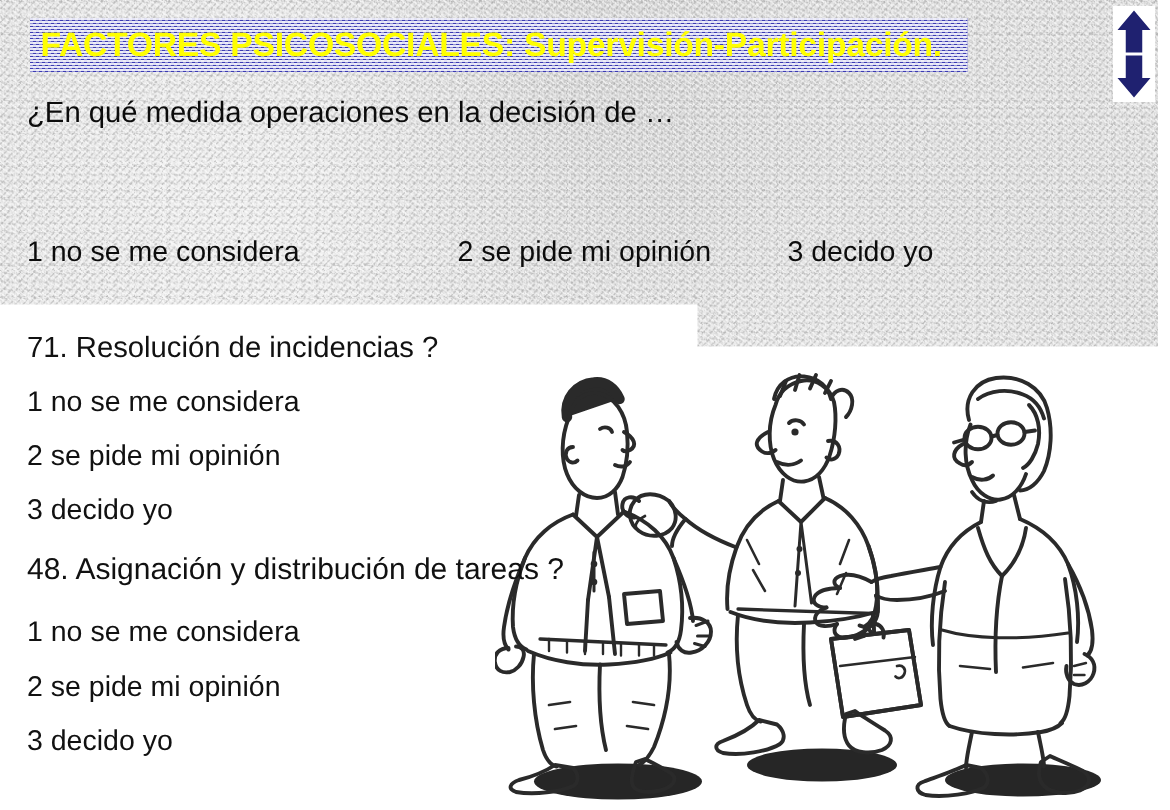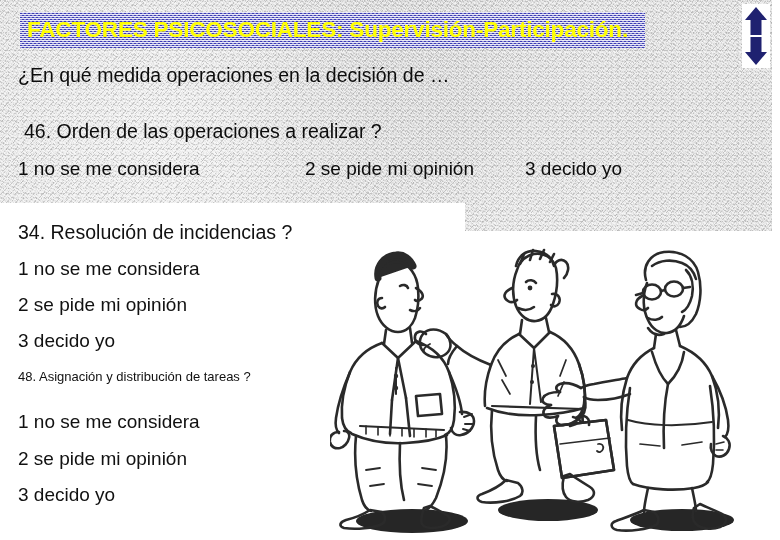--- a/index.html
+++ b/index.html
@@ -130,21 +130,21 @@
     position: absolute;
     z-index: 5;
     color: #111111;
     font-family: "Liberation Sans", sans-serif;
     white-space: nowrap;
   }
   #q47-title { left: 18px; top: 221px; font-size: 19.5px; }
   #q47-opt1  { left: 18px; top: 258px; font-size: 19px; }
   #q47-opt2  { left: 18px; top: 294px; font-size: 19px; }
   #q47-opt3  { left: 18px; top: 330px; font-size: 19px; }
-  #q48-title { left: 18px; top: 369px; font-size: 13px; }
+  #q48-title { left: 18px; top: 369px; font-size: 20px; }
   #q48-opt1  { left: 18px; top: 411px; font-size: 19px; }
   #q48-opt2  { left: 18px; top: 448px; font-size: 19px; }
   #q48-opt3  { left: 18px; top: 484px; font-size: 19px; }
 
   
   #cartoon {
     position: absolute;
     left: 330px;
     top: 248px;
     width: 450px;
@@ -173,21 +173,20 @@
     </span>
     <span>
       <svg width="26" height="30" viewBox="0 0 26 30">
         <path d="M13 29 L24 16 L18.5 16 L18.5 1 L7.5 1 L7.5 16 L2 16 Z" fill="#1F2170"></path>
       </svg>
     </span>
   </div>
 
   <div id="subtitle" class="gray-text">¿En qué medida operaciones en la decisión de …</div>
 
-  <div id="q46-title" class="gray-text">46. Orden de las operaciones a realizar ?</div>
   <div id="q46-opt1" class="gray-text">1 no se me considera</div>
   <div id="q46-opt2" class="gray-text">2 se pide mi opinión</div>
   <div id="q46-opt3" class="gray-text">3 decido yo</div>
 
   <div id="white-panel-top"></div>
   <div id="white-panel-main"></div>
 
   <div id="cartoon">
     <svg width="450" height="290" viewBox="0 0 450 290" xmlns="http://www.w3.org/2000/svg">
       <g fill="none" stroke="#2a2a2a" stroke-width="2.6" stroke-linecap="round" stroke-linejoin="round">
@@ -370,21 +369,21 @@
         <path d="M362 240 C364 250 366 258 366 263"></path>
 
         <path d="M314 262 C306 266 294 270 286 273 C280 275 280 280 287 282
                  C300 284 318 281 326 277 C330 274 329 268 324 264 Z"></path>
         <path d="M364 260 C362 266 362 272 366 276 C371 281 382 282 390 279
                  C397 276 398 270 392 266 C384 262 374 258 370 256 Z"></path>
       </g>
     </svg>
   </div>
 
-  <div id="q47-title" class="white-text">34. Resolución de incidencias ?</div>
+  <div id="q47-title" class="white-text">71. Resolución de incidencias ?</div>
   <div id="q47-opt1" class="white-text">1 no se me considera</div>
   <div id="q47-opt2" class="white-text">2 se pide mi opinión</div>
   <div id="q47-opt3" class="white-text">3 decido yo</div>
 
   <div id="q48-title" class="white-text">48. Asignación y distribución de tareas ?</div>
   <div id="q48-opt1" class="white-text">1 no se me considera</div>
   <div id="q48-opt2" class="white-text">2 se pide mi opinión</div>
   <div id="q48-opt3" class="white-text">3 decido yo</div>
 
 </div>

